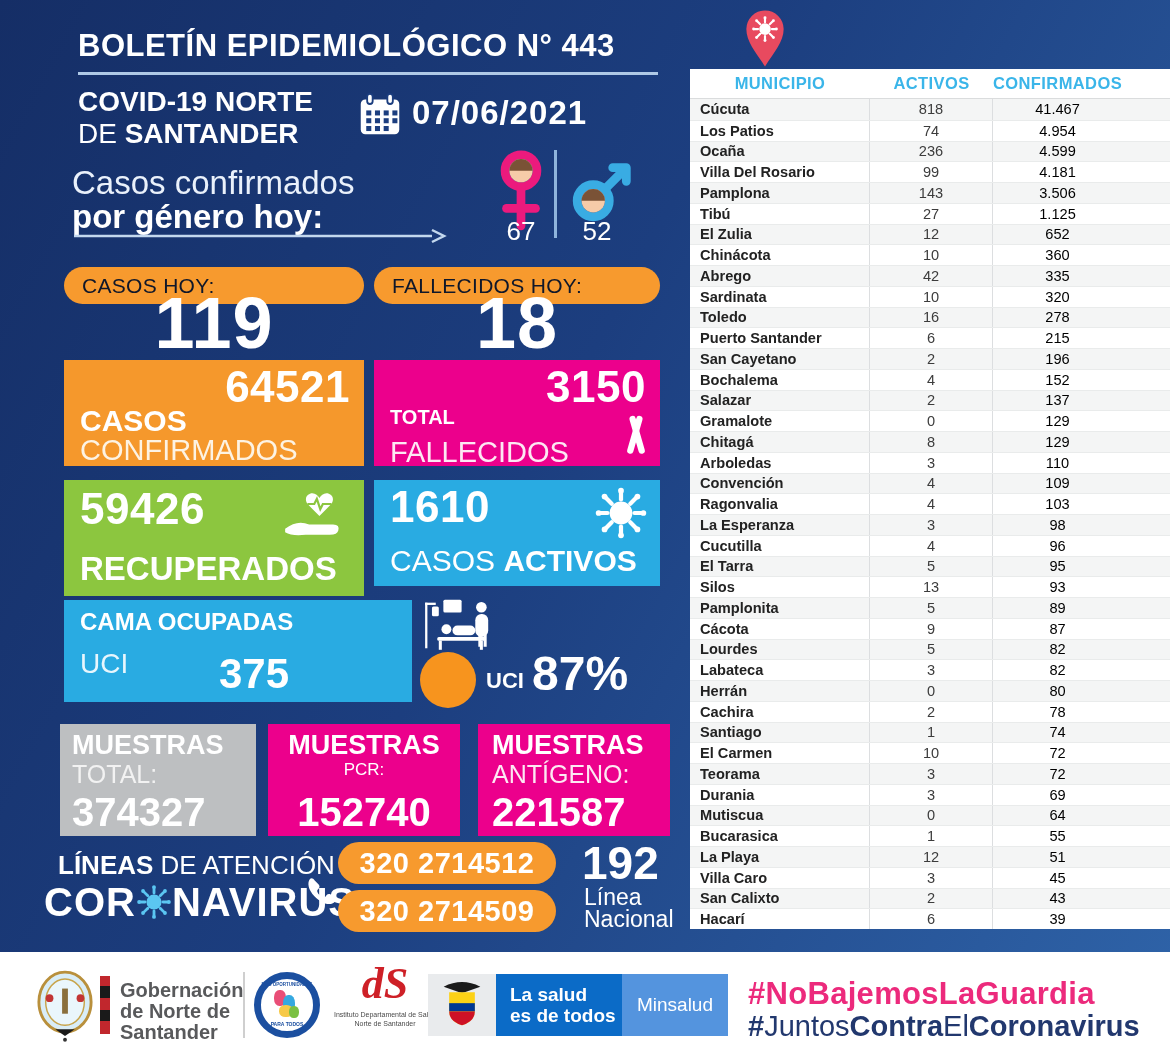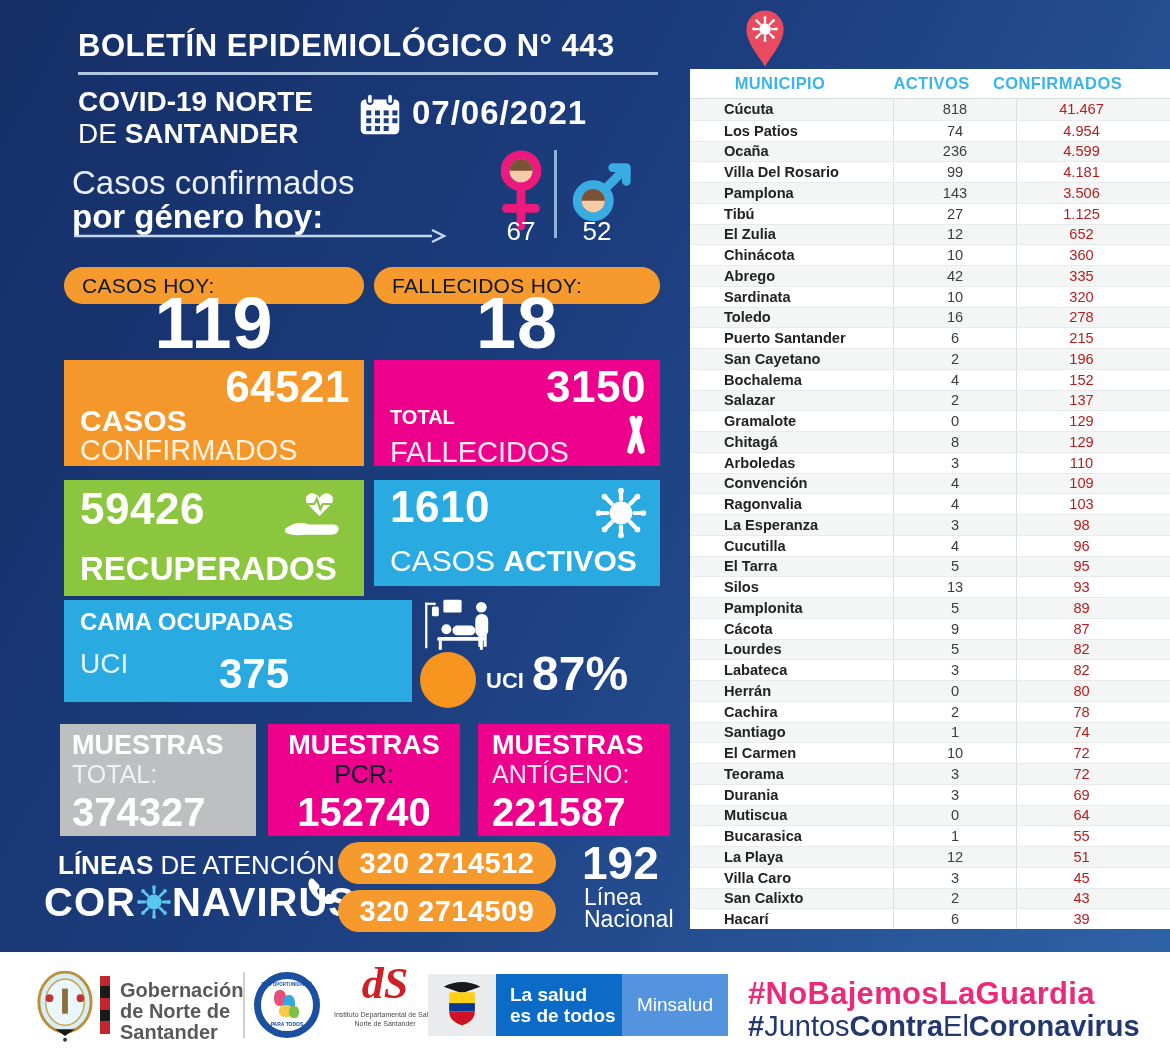--- a/index.html
+++ b/index.html
@@ -24,23 +24,23 @@
     color:#3AB5E9;font-weight:700;font-size:16.5px;letter-spacing:.4px;border-bottom:1px solid #DADCDD;box-sizing:border-box;}
   .thead>div{text-align:center;}
   .trow{display:flex;height:20.75px;align-items:center;font-size:14.6px;box-sizing:border-box;border-top:1px solid #E9EBEB;}
   .trow:first-child{border-top:none;}
   .trow.shade{background:#F4F5F5;}
   .trow.plain{background:#FFFFFF;}
   .tcell{box-sizing:border-box;height:100%;display:flex;align-items:center;}
   .c0{width:180px;}
   .c1{width:123px;}
   .c2{width:129px;}
-  .tcell.c0{font-weight:700;color:#222;padding-left:10px;border-right:1px solid #DCDEE0;margin-left:24px;}
+  .tcell.c0{font-weight:700;color:#222;padding-left:10px;border-right:1px solid #DCDEE0;}
   .tcell.c1{justify-content:center;color:#3c3c3c;border-right:1px solid #DCDEE0;}
-  .tcell.c2{justify-content:center;color:#b91c1c;}
+  .tcell.c2{justify-content:center;color:#000000;}
   .thead .c0,.thead .c1,.thead .c2{display:block;}
   
   .footer{position:absolute;left:0;top:952px;width:1170px;height:107px;background:#fff;}
 </style>
 </head>
 <body>
 
 <div class="stage">
 
   <svg style="position:absolute;width:0;height:0" aria-hidden="true">
@@ -210,21 +210,21 @@
   <div class="ab w b" style="left:486px;top:668px;font-size:22px">UCI</div>
   <div class="ab w b" style="left:532px;top:646px;font-size:48px">87%</div>
 
   <div class="statbox" style="left:60px;top:724px;width:196px;height:112px;background:#BDBFC1">
     <div class="ab b" style="left:12px;top:6px;font-size:27px">MUESTRAS</div>
     <div class="ab r" style="left:12px;top:36px;font-size:25px;color:#F2F2F2">TOTAL:</div>
     <div class="ab b" style="left:12px;top:66px;font-size:40px">374327</div>
   </div>
   <div class="statbox" style="left:268px;top:724px;width:192px;height:112px;background:#EC008C;text-align:center">
     <div class="ab b" style="left:0;right:0;top:6px;font-size:27px">MUESTRAS</div>
-    <div class="ab r" style="left:0;right:0;top:36px;font-size:25px;color:#0f172a">PCR:</div>
+    <div class="ab r" style="left:0;right:0;top:36px;font-size:17px;color:#ffffff">PCR:</div>
     <div class="ab b" style="left:0;right:0;top:66px;font-size:40px">152740</div>
   </div>
   <div class="statbox" style="left:478px;top:724px;width:192px;height:112px;background:#EC008C">
     <div class="ab b" style="left:14px;top:6px;font-size:27px">MUESTRAS</div>
     <div class="ab r" style="left:14px;top:36px;font-size:25px;color:#FDE8F3">ANTÍGENO:</div>
     <div class="ab b" style="left:14px;top:66px;font-size:40px">221587</div>
   </div>
 
   <div class="ab w" style="left:58px;top:850px;font-size:26px">
     <span class="b">LÍNEAS</span><span class="r"> DE ATENCIÓN</span>

